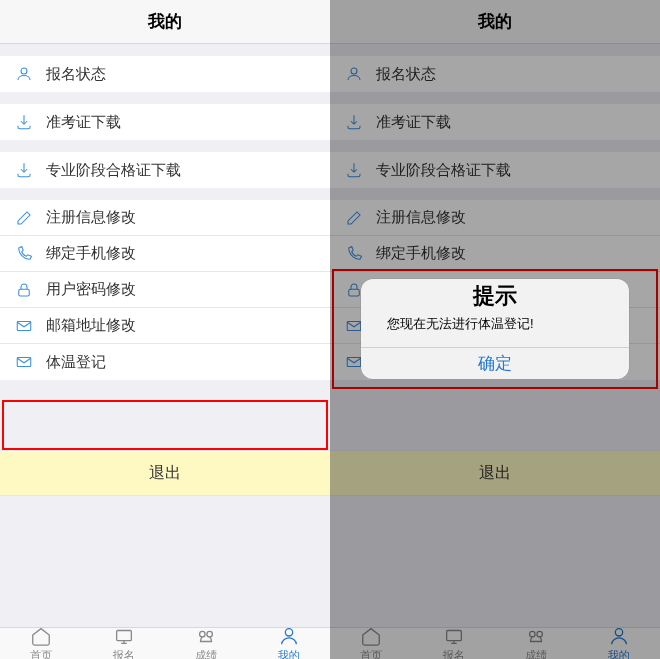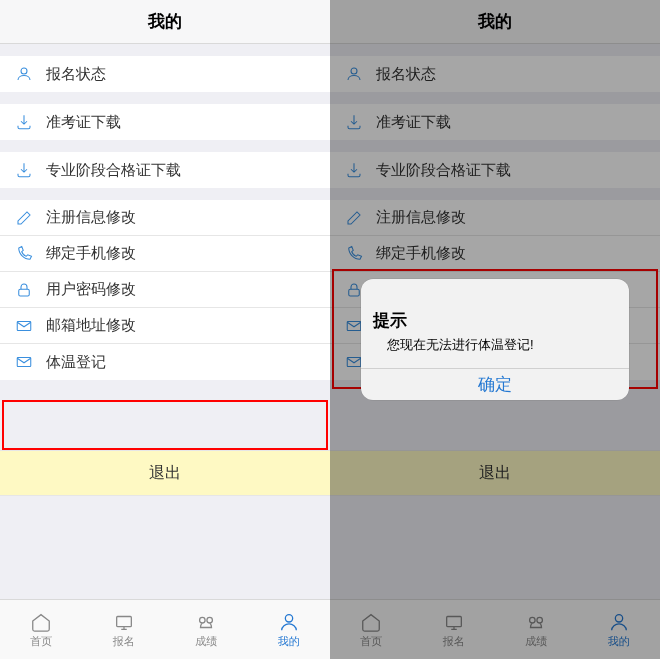--- a/index.html
+++ b/index.html
@@ -10,30 +10,30 @@
   .phone.right .dimmed{position:absolute;inset:0;background:rgba(0,0,0,0.35);z-index:5;}
   .header{background:#f7f7f8;height:44px;display:flex;align-items:center;justify-content:center;border-bottom:1px solid #d9d9d9;font-size:17px;font-weight:600;color:#000;}
   .spacer{height:12px;background:#efeff4;}
   .list{background:#fff;}
   .item{display:flex;align-items:center;height:36px;padding:0 14px;border-bottom:1px solid #e6e6e6;font-size:15px;color:#333;}
   .item:last-child{border-bottom:none;}
   .ic{width:20px;height:20px;margin-right:12px;display:flex;align-items:center;justify-content:center;color:#3a8fde;flex:0 0 20px;}
   .ic svg{width:18px;height:18px;stroke:#3a8fde;stroke-width:1.4;fill:none;}
   .logout{margin-top:70px;background:#fef9c3;height:46px;display:flex;align-items:center;justify-content:center;font-size:16px;color:#333;border-top:1px solid #e6e6e6;border-bottom:1px solid #e6e6e6;}
   .flex-fill{flex:1;}
-  .tabbar{height:60px;background:#f9f9f9;border-top:1px solid #d9d9d9;display:flex;}
+  .tabbar{height:32px;background:#f9f9f9;border-top:1px solid #d9d9d9;display:flex;}
   .tab{flex:1;display:flex;flex-direction:column;align-items:center;justify-content:center;font-size:11px;color:#888;}
   .tab.active{color:#2478d2;}
   .tab .ticon{width:22px;height:22px;margin-bottom:1px;}
   .tab .ticon svg{width:22px;height:22px;stroke:currentColor;stroke-width:1.4;fill:none;}
   .highlight{position:absolute;left:2px;right:2px;border:2px solid #ff0000;z-index:4;pointer-events:none;}
   .hl1{top:400px;height:50px;}
   .hl2{top:269px;height:120px;right:2px;left:2px;}
   .alert{position:absolute;z-index:10;background:#f2f2f2;border-radius:12px;width:268px;left:31px;top:279px;box-shadow:0 0 0 0.5px rgba(0,0,0,0.1);}
-  .alert .atitle{text-align:left;font-size:17px;font-weight:600;padding:30px 12px 4px;color:#000;}
+  .alert .atitle{text-align:center;font-size:22px;font-weight:600;padding:2px 12px 4px;color:#000;}
   .alert .amsg{text-align:left;font-size:13px;color:#000;padding:0 26px 14px;}
   .alert .abtn{border-top:1px solid #d0d0d0;text-align:center;color:#2478d2;font-size:17px;padding:4px 0;}
 </style>
 </head>
 <body>
 
 <div class="wrap">
 
   <div class="phone">
     <div class="header">我的</div>

